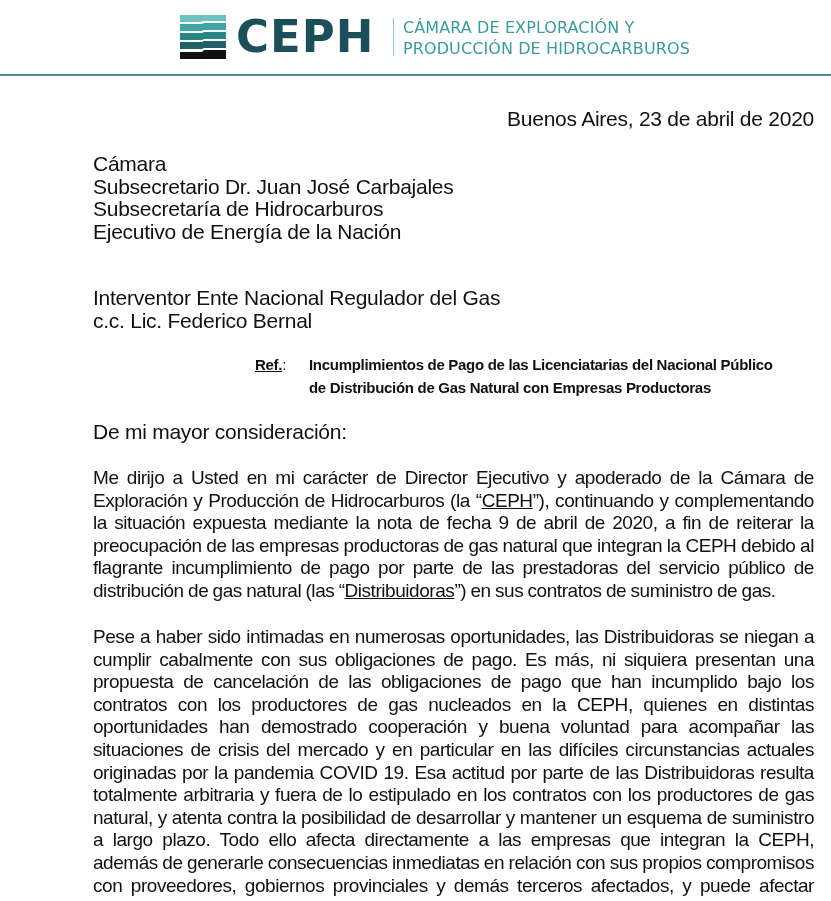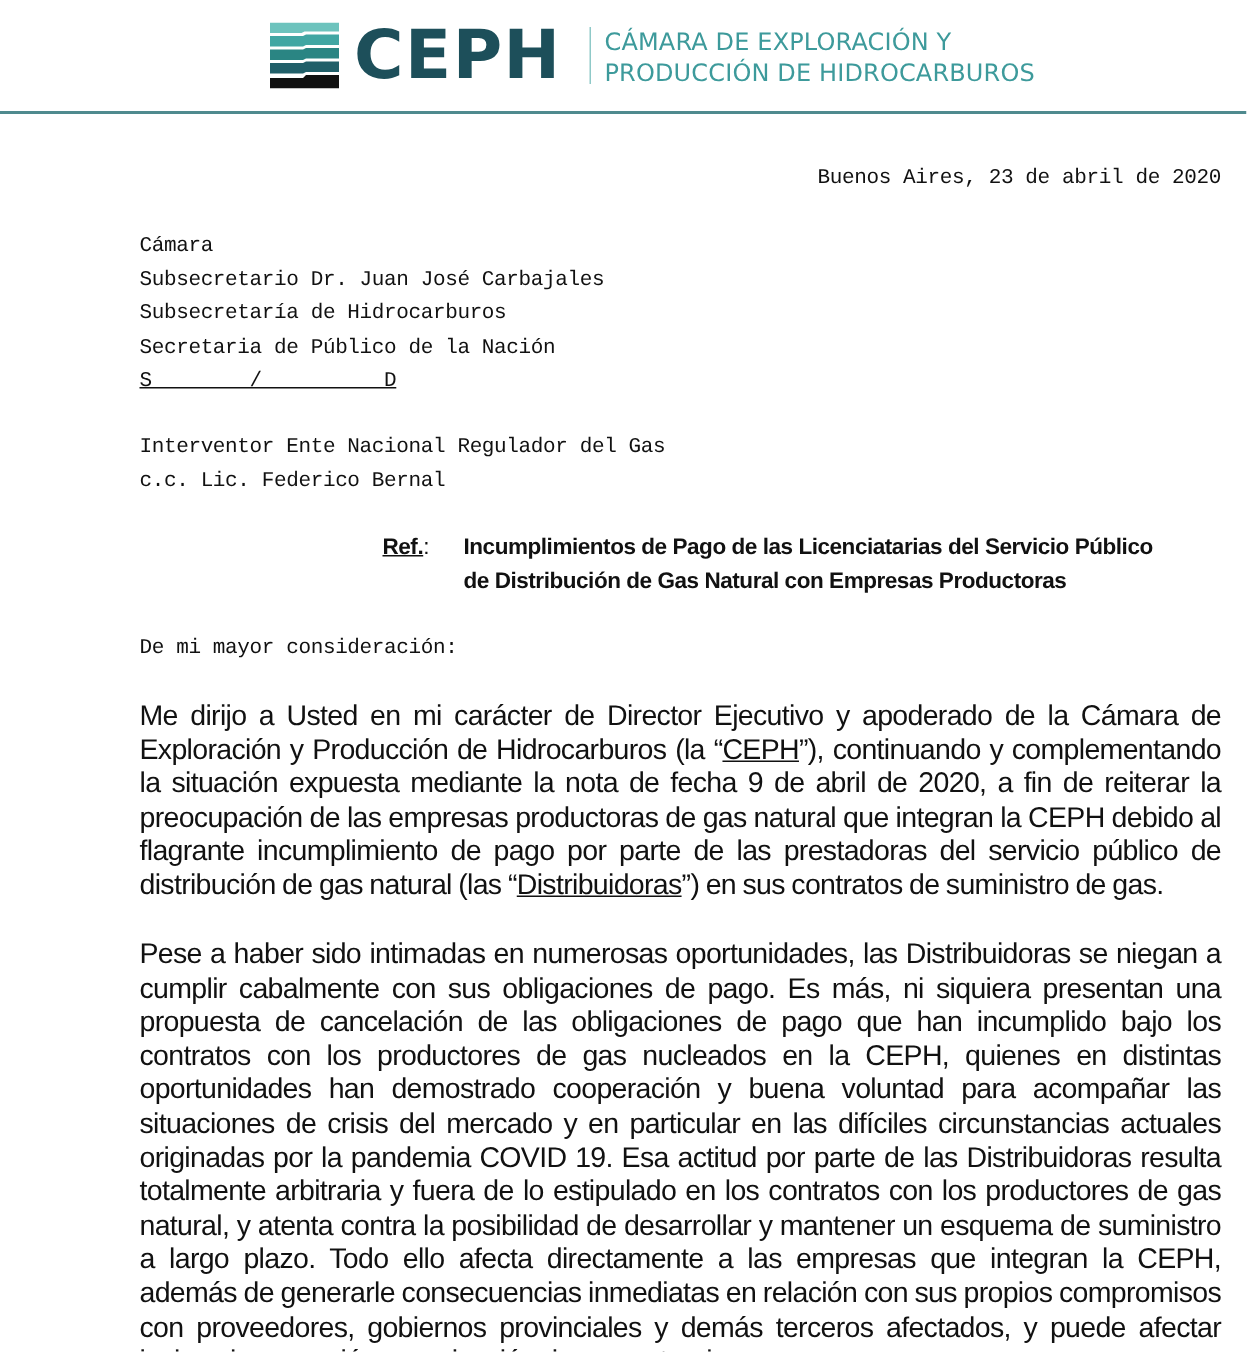--- a/index.html
+++ b/index.html
@@ -61,22 +61,22 @@
     .header-rule {
       position: absolute;
       left: 0;
       top: 74px;
       width: 831px;
       height: 2px;
       background: #4f8a8e;
     }
     .text {
       position: absolute;
-      font-family: Liberation Mono, monospace;
-      font-size: 14px;
+      font-family: Liberation Sans, sans-serif;
+      font-size: 21px;
       line-height: 22.5px;
       color: #111;
       letter-spacing: -0.25px;
     }
     .date {
       right: 17px;
       top: 108px;
     }
     .addressee {
       left: 93px;
@@ -155,33 +155,32 @@
   </div>
   <div class="header-rule"></div>
 </div>
 
 <div class="text date">Buenos Aires, 23 de abril de 2020</div>
 
 <div class="text addressee">
   <div>Cámara</div>
   <div>Subsecretario Dr. Juan José Carbajales</div>
   <div>Subsecretaría de Hidrocarburos</div>
-  <div>Secretaria de Público de la Nación</div>
-  <div><span class="sd">S        /          D</span></div>
+  <div>Ejecutivo de Energía de la Nación</div>
 </div>
 
 <div class="text cc">
   <div>Interventor Ente Nacional Regulador del Gas</div>
   <div>c.c. Lic. Federico Bernal</div>
 </div>
 
 <div class="ref">
   <div class="ref-label"><u>Ref.</u><span style="font-weight:normal">:</span></div>
   <div class="ref-text">
-    <div>Incumplimientos de Pago de las Licenciatarias del Servicio Público</div>
+    <div>Incumplimientos de Pago de las Licenciatarias del Nacional Público</div>
     <div>de Distribución de Gas Natural con Empresas Productoras</div>
   </div>
 </div>
 
 <div class="text greeting">De mi mayor consideración:</div>
 
 <div class="para para1"><span>Me dirijo a Usted en mi carácter de Director Ejecutivo y apoderado de la Cámara de Exploración y Producción de Hidrocarburos (la “</span><span class="u">CEPH</span><span>”), continuando y complementando la situación expuesta mediante la nota de fecha 9 de abril de 2020, a fin de reiterar la preocupación de las empresas productoras de gas natural que integran la CEPH debido al flagrante incumplimiento de pago por parte de las prestadoras del servicio público de distribución de gas natural (las “</span><span class="u">Distribuidoras</span><span>”) en sus contratos de suministro de gas.</span></div>
 
 <div class="para para2">Pese a haber sido intimadas en numerosas oportunidades, las Distribuidoras se niegan a cumplir cabalmente con sus obligaciones de pago. Es más, ni siquiera presentan una propuesta de cancelación de las obligaciones de pago que han incumplido bajo los contratos con los productores de gas nucleados en la CEPH, quienes en distintas oportunidades han demostrado cooperación y buena voluntad para acompañar las situaciones de crisis del mercado y en particular en las difíciles circunstancias actuales originadas por la pandemia COVID 19. Esa actitud por parte de las Distribuidoras resulta totalmente arbitraria y fuera de lo estipulado en los contratos con los productores de gas natural, y atenta contra la posibilidad de desarrollar y mantener un esquema de suministro a largo plazo. Todo ello afecta directamente a las empresas que integran la CEPH, además de generarle consecuencias inmediatas en relación con sus propios compromisos con proveedores, gobiernos provinciales y demás terceros afectados, y puede afectar incluso la operación y producción de gas natural.</div>
 

